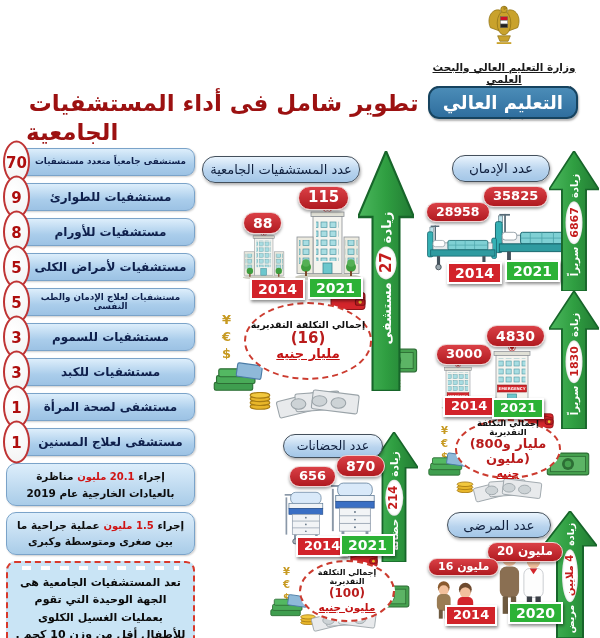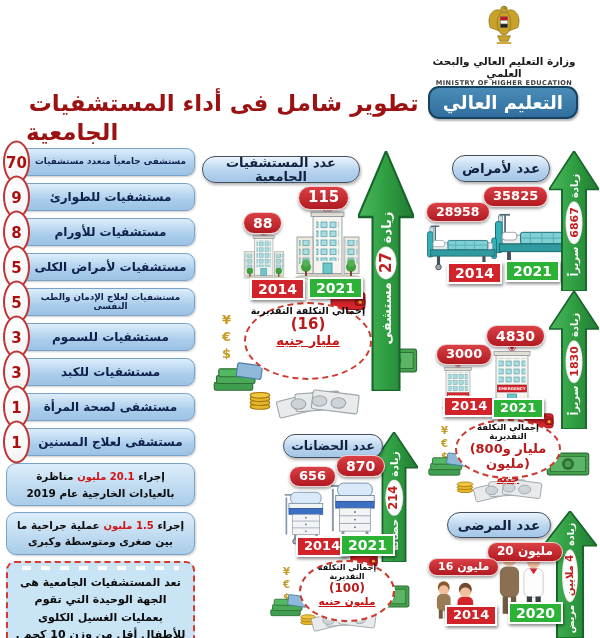--- a/index.html
+++ b/index.html
@@ -1,50 +1,50 @@
 <!DOCTYPE html>
 <html><head>
 <meta charset="utf-8">
 <style>
 *{margin:0;padding:0;box-sizing:border-box;}
 body{font-family:"DejaVu Sans",sans-serif;background:#fff;}
 .page{position:relative;width:600px;height:638px;background:#fff;overflow:hidden;font-family:"DejaVu Sans",sans-serif;}
 
 .logo{position:absolute;top:2px;right:12px;width:168px;display:flex;flex-direction:column;align-items:center;text-align:center;}
-.m-ar{font-size:10.5px;font-weight:bold;color:#1a1a1a;margin-top:5px;}
+.m-ar{font-size:10.5px;font-weight:bold;color:#1a1a1a;margin-top:11px;text-decoration:underline;}
 .m-en{font-size:6.6px;font-weight:bold;color:#3c3c3c;letter-spacing:.45px;line-height:1.35;}
 .m-mc{font-size:12px;color:#0c0c0c;margin-top:2px;}
 
 .title{position:absolute;top:86px;left:26px;right:22px;direction:rtl;}
 .t-line1{display:flex;align-items:center;gap:9px;}
 .t-badge{background:linear-gradient(180deg,#4b8cb7,#2f6e9e);color:#fff;font-size:18px;font-weight:bold;padding:4px 13px;border-radius:11px;border:2px solid #16435f;box-shadow:1px 2px 2px rgba(0,0,0,.3);white-space:nowrap;}
 .t-red{color:#9c1111;font-size:23px;font-weight:bold;white-space:nowrap;}
 .t-line2{text-align:left;margin-top:0;}
 
 .leftcol{position:absolute;left:6px;top:148px;width:189px;}
 .pill{position:relative;height:28px;margin-bottom:7px;background:linear-gradient(180deg,#ddeefb,#aacdeb 60%,#9cc2e4);border:1px solid #7aa3c9;border-radius:9px;display:flex;align-items:center;justify-content:center;padding:0 6px 0 26px;box-shadow:1px 1px 2px rgba(0,0,0,.2);}
 .pnum{position:absolute;left:-4px;top:50%;transform:translateY(-50%);width:27px;height:43px;background:radial-gradient(circle at 35% 30%,#fff,#f2f2f2);border:2.5px solid #bf3434;border-radius:50%;color:#ae0e0e;font-size:15px;font-weight:bold;display:flex;align-items:center;justify-content:center;}
 .plabel{font-size:12px;font-weight:bold;color:#0e1f4b;direction:rtl;text-align:center;line-height:1.05;}
 .plabel.sm{font-size:8.8px;}
 .stat{background:linear-gradient(180deg,#ddeefb,#a9cce8);border:1px solid #7aa3c9;border-radius:10px;padding:4px 8px;font-size:10.5px;font-weight:bold;color:#0d0d0d;text-align:center;direction:rtl;line-height:1.55;margin-bottom:6px;min-height:38px;box-shadow:1px 1px 2px rgba(0,0,0,.2);}
 .stat .hl{color:#d01414;font-size:10px;}
 .note{background:#c9e4f5;border:2.4px dashed #d8392b;border-radius:9px;padding:11px 6px 6px;font-size:11px;font-weight:bold;color:#090909;text-align:center;direction:rtl;line-height:1.6;position:relative;}
 .note::before{content:"";position:absolute;top:3px;left:14px;right:14px;height:4px;background:repeating-linear-gradient(90deg,#fff 0 9px,rgba(0,0,0,0) 9px 19px);}
 
 .grp{position:absolute;}
-.sech{position:absolute;display:flex;align-items:center;justify-content:center;background:linear-gradient(180deg,#eaf4fd,#b9d4ee 55%,#a3c6e7);border:1.5px solid #44505c;border-radius:13px;font-weight:bold;color:#10203e;box-shadow:1px 2px 3px rgba(0,0,0,.3);direction:rtl;z-index:4;text-align:center;line-height:1.05;}
+.sech{position:absolute;display:flex;align-items:center;justify-content:center;background:linear-gradient(180deg,#eaf4fd,#b9d4ee 55%,#a3c6e7);border:1.5px solid #44505c;border-radius:13px;font-weight:normal;color:#10203e;box-shadow:1px 2px 3px rgba(0,0,0,.3);direction:rtl;z-index:4;text-align:center;line-height:1.05;}
 .badge{position:absolute;z-index:6;background:linear-gradient(180deg,#da4046,#b01a20);color:#fff;border-radius:18px;padding:1px 9px;font-weight:bold;border:1.5px solid #eed2d2;box-shadow:0 2px 3px rgba(0,0,0,.35);line-height:1.3;white-space:nowrap;}
 .yr{position:absolute;z-index:7;color:#fff;font-weight:bold;padding:0 6px;border:2px solid #fff;box-shadow:1px 2px 3px rgba(0,0,0,.45);font-size:14px;line-height:1.3;white-space:nowrap;}
 .yr-red{background:#d2232a;}
 .yr-green{background:#2cb236;}
 .arrow{position:absolute;z-index:2;}
 .arrow>svg{position:absolute;inset:0;width:100%;height:100%;}
 .vlabel{position:absolute;left:50%;top:53%;transform:translate(-50%,-50%) rotate(-90deg);display:flex;align-items:center;gap:3px;direction:rtl;white-space:nowrap;color:#fff;font-weight:bold;z-index:3;}
 .nume{background:#fff;border-radius:50%;color:#c41d1d;padding:3px 6px;line-height:1;box-shadow:inset 0 0 2px rgba(0,0,0,.3);}
-.cost{position:absolute;background:#fff;border:2px dashed #cc3b2f;border-radius:50%;display:flex;flex-direction:column;align-items:center;text-align:center;z-index:5;padding:2px 4px;}
+.cost{position:absolute;background:#fff;border:2px dashed #cc3b2f;border-radius:50%;display:flex;flex-direction:column;align-items:center;justify-content:center;text-align:center;z-index:5;padding:2px 4px;}
 .cost .ct{font-weight:bold;color:#101010;line-height:1.1;}
 .cost .cv{font-weight:bold;color:#b91c1c;line-height:1.15;}
 .cost .cu{font-weight:bold;color:#c31414;text-decoration:underline;line-height:1.15;}
 .icon{position:absolute;z-index:1;}
 .curr{position:absolute;color:#c79a22;font-weight:bold;text-align:center;z-index:1;}
 .curr span{display:block;line-height:1.3;}
 </style>
 </head>
 <body>
 
@@ -272,21 +272,21 @@
           <g fill="#cdd3d6" stroke="#9aa3a8">
             <ellipse cx="25" cy="21" rx="7" ry="5"></ellipse>
             <ellipse cx="45" cy="18" rx="7" ry="5"></ellipse>
             <ellipse cx="63" cy="20" rx="7" ry="5"></ellipse>
           </g>
         </svg>
     </span>
   </div>
 
   <div class="grp" style="left:420px;top:148px;width:180px;height:140px">
-    <div class="sech" style="left:32px;top:7px;width:98px;height:27px;font-size:13.5px">عدد لأمراض</div>
+    <div class="sech" style="left:32px;top:7px;width:98px;height:27px;font-size:13.5px">عدد الإدمان</div>
     <div class="arrow" style="left:129px;top:3px;width:50px;height:140px">
       <svg viewBox="0 0 54 200" preserveAspectRatio="none">
           <polygon points="27,0 54,55 40,55 40,200 14,200 14,55 0,55" fill="url(#agr)" stroke="#17652a" stroke-width="2"></polygon>
         </svg>
       <div class="vlabel" style="font-size:10px">
         <span>زيادة</span>
         <span class="nume" style="font-size:11px">6867</span>
         <span>سريراً</span>
       </div>
     </div>

